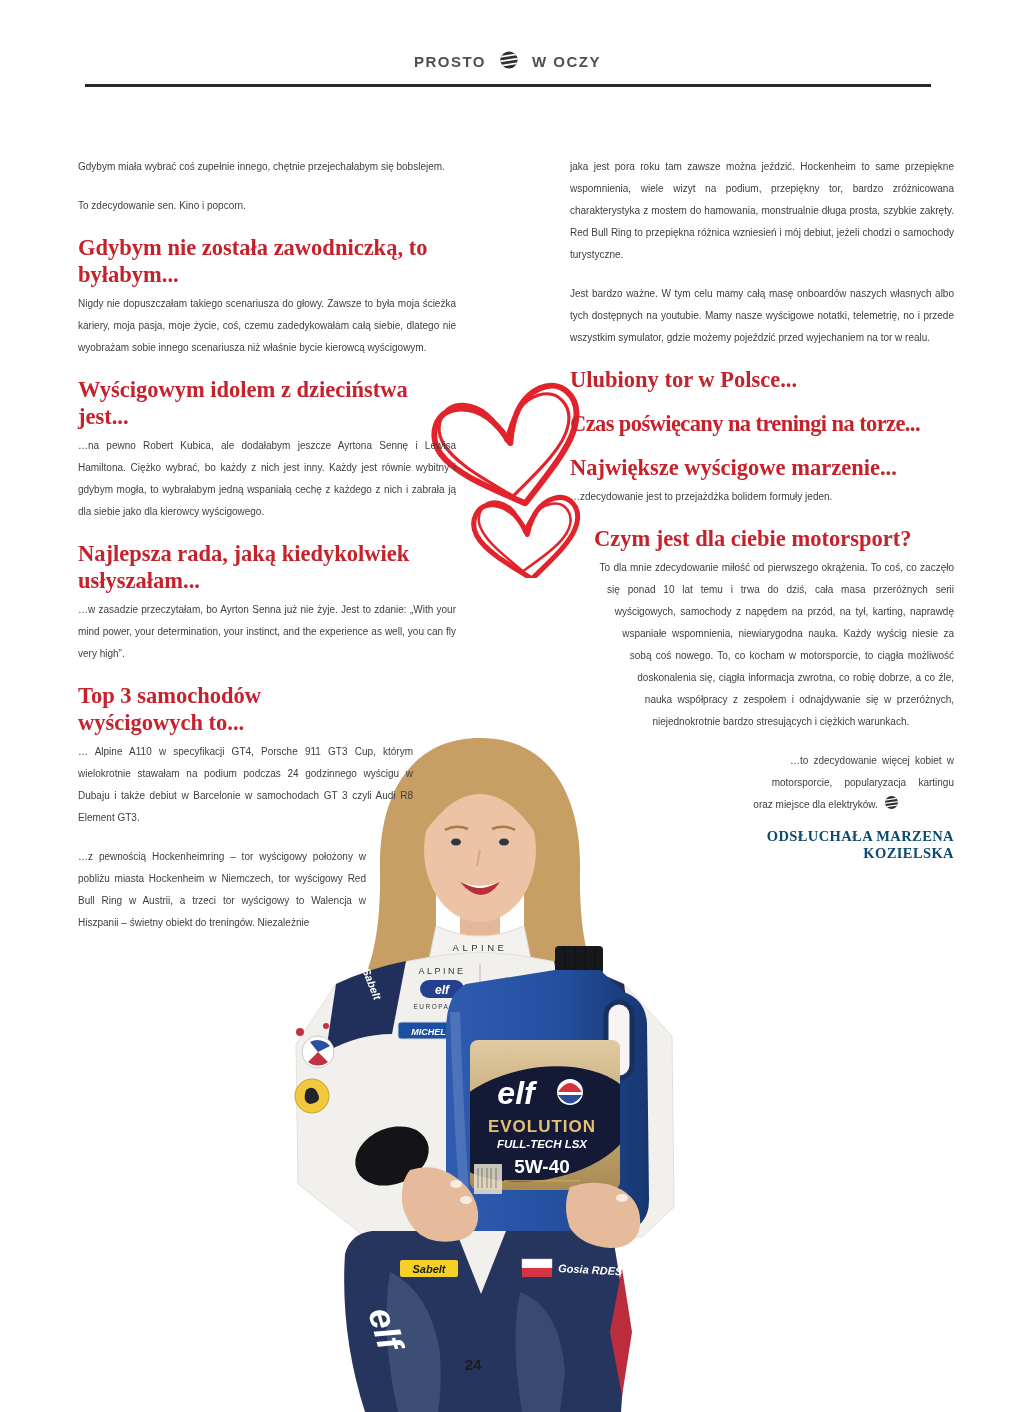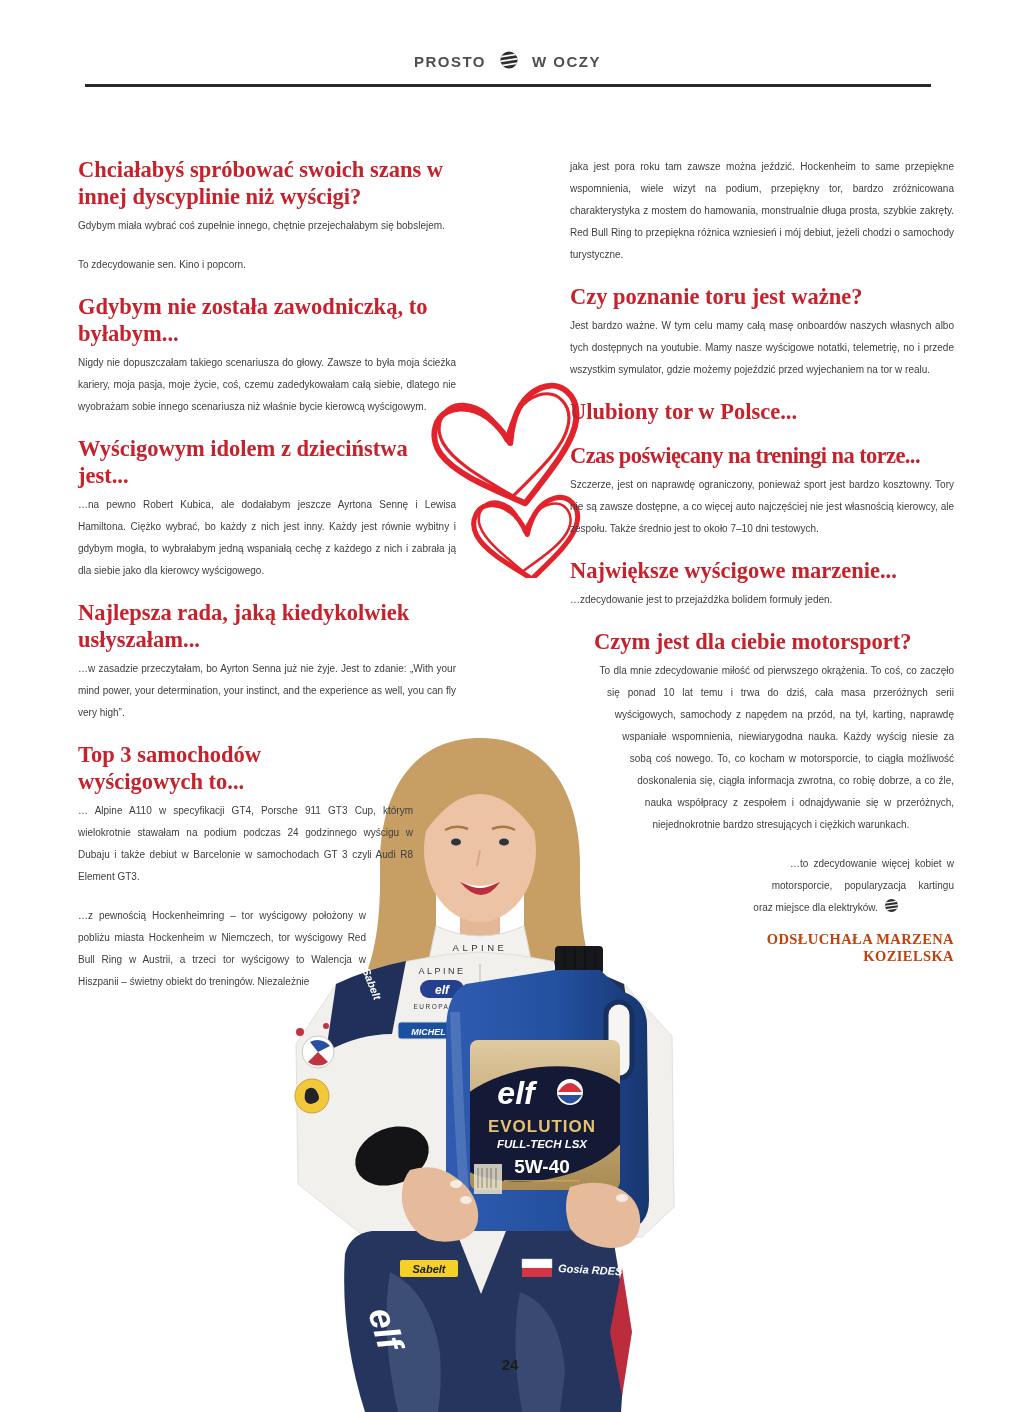--- a/index.html
+++ b/index.html
@@ -23,26 +23,26 @@
   .w288{width:288px;}
   .hw260{width:260px;}
   
   .sp5{display:block;float:left;width:125px;height:300px;
        shape-outside:polygon(0 0,22px 0,125px 100%,0 100%);}
   .sp6{display:block;float:left;width:95px;height:66px;
        shape-outside:polygon(0 0,95px 0,40px 100%,0 100%);}
   .ind-motorsport{margin-left:24px;}
   .ind-future{margin-left:100px;}
   #byline{font-family:"Liberation Serif",serif;font-weight:700;font-size:14.5px;
-          letter-spacing:0.4px;color:#c2410c;text-align:right;margin-top:10px;}
+          letter-spacing:0.4px;color:#0c4a6e;text-align:right;margin-top:10px;}
   .endicon{display:inline-block;vertical-align:-2px;margin-left:6px;}
   
   #hearts{position:absolute;left:425px;top:348px;z-index:1;}
   #photo{position:absolute;left:270px;top:732px;z-index:1;}
-  #pageno{position:absolute;left:492px;top:1356px;width:36px;text-align:center;z-index:5;
+  #pageno{position:absolute;left:455px;top:1356px;width:36px;text-align:center;z-index:5;
           font-weight:bold;font-size:15px;color:#1d1d1f;}
 </style>
 </head>
 <body>
 
 <div id="page">
 
   <div id="header">
     <span>PROSTO</span>
     <span>
@@ -206,21 +206,20 @@
         <ellipse cx="186" cy="452" rx="6" ry="4" fill="#f7ece2"></ellipse>
         <ellipse cx="196" cy="468" rx="6" ry="4" fill="#f7ece2"></ellipse>
         <path d="M300,455 Q330,445 352,458 Q372,470 370,494 Q366,516 340,516 Q312,514 300,496 Q292,474 300,455 Z" fill="#e6bb9c"></path>
         <ellipse cx="352" cy="466" rx="6" ry="4" fill="#f7ece2"></ellipse>
       </g>
     </svg>
   </div>
 
   <div id="colL" class="col">
     <div class="sec">
-      <h2 class="h">Chciałabyś spróbować swoich szans w innej dyscyplinie niż wyścigi?</h2>
       <p class="b">Gdybym miała wybrać coś zupełnie innego, chętnie przejechałabym się bobslejem.</p>
     </div>
     <div class="sec">
       <p class="b">To zdecydowanie sen. Kino i popcorn.</p>
     </div>
     <div class="sec">
       <h2 class="h">Gdybym nie została zawodniczką, to byłabym...</h2>
       <p class="b">Nigdy nie dopuszczałam takiego scenariusza do głowy. Zawsze to była moja ścieżka kariery, moja pasja, moje życie, coś, czemu zadedykowałam całą siebie, dlatego nie wyobrażam sobie innego scenariusza niż właśnie bycie kierowcą wyścigowym.</p>
     </div>
     <div class="sec">
@@ -238,29 +237,27 @@
     <div class="sec">
       <p class="b w288">…z pewnością Hockenheimring – tor wyścigowy położony w pobliżu miasta Hockenheim w Niemczech, tor wyścigowy Red Bull Ring w Austrii, a trzeci tor wyścigowy to Walencja w Hiszpanii – świetny obiekt do treningów. Niezależnie</p>
     </div>
   </div>
 
   <div id="colR" class="col">
     <div class="sec">
       <p class="b">jaka jest pora roku tam zawsze można jeździć. Hockenheim to same przepiękne wspomnienia, wiele wizyt na podium, przepiękny tor, bardzo zróżnicowana charakterystyka z mostem do hamowania, monstrualnie długa prosta, szybkie zakręty. Red Bull Ring to przepiękna różnica wzniesień i mój debiut, jeżeli chodzi o samochody turystyczne.</p>
     </div>
     <div class="sec">
-      <h2 class="h">Czy poznanie toru jest ważne?</h2>
       <p class="b">Jest bardzo ważne. W tym celu mamy całą masę onboardów naszych własnych albo tych dostępnych na youtubie. Mamy nasze wyścigowe notatki, telemetrię, no i przede wszystkim symulator, gdzie możemy pojeździć przed wyjechaniem na tor w realu.</p>
     </div>
     <div class="sec">
       <h2 class="h">Ulubiony tor w Polsce...</h2>
     </div>
     <div class="sec">
       <h2 class="h tight">Czas poświęcany na treningi na torze...</h2>
-      <p class="b">Szczerze, jest on naprawdę ograniczony, ponieważ sport jest bardzo kosztowny. Tory nie są zawsze dostępne, a co więcej auto najczęściej nie jest własnością kierowcy, ale zespołu. Także średnio jest to około 7–10 dni testowych.</p>
     </div>
     <div class="sec">
       <h2 class="h">Największe wyścigowe marzenie...</h2>
       <p class="b">…zdecydowanie jest to przejażdżka bolidem formuły jeden.</p>
     </div>
     <div class="sec">
       <h2 class="h ind-motorsport">Czym jest dla ciebie motorsport?</h2>
       <p class="b"><span class="sp5"></span><span>To dla mnie zdecydowanie miłość od pierwszego okrążenia. To coś, co zaczęło się ponad 10 lat temu i trwa do dziś, cała masa przeróżnych serii wyścigowych, samochody z napędem na przód, na tył, karting, naprawdę wspaniałe wspomnienia, niewiarygodna nauka. Każdy wyścig niesie za sobą coś nowego. To, co kocham w motorsporcie, to ciągła możliwość doskonalenia się, ciągła informacja zwrotna, co robię dobrze, a co źle, nauka współpracy z zespołem i odnajdywanie się w przeróżnych, niejednokrotnie bardzo stresujących i ciężkich warunkach.</span></p>
     </div>
     <div class="sec">

